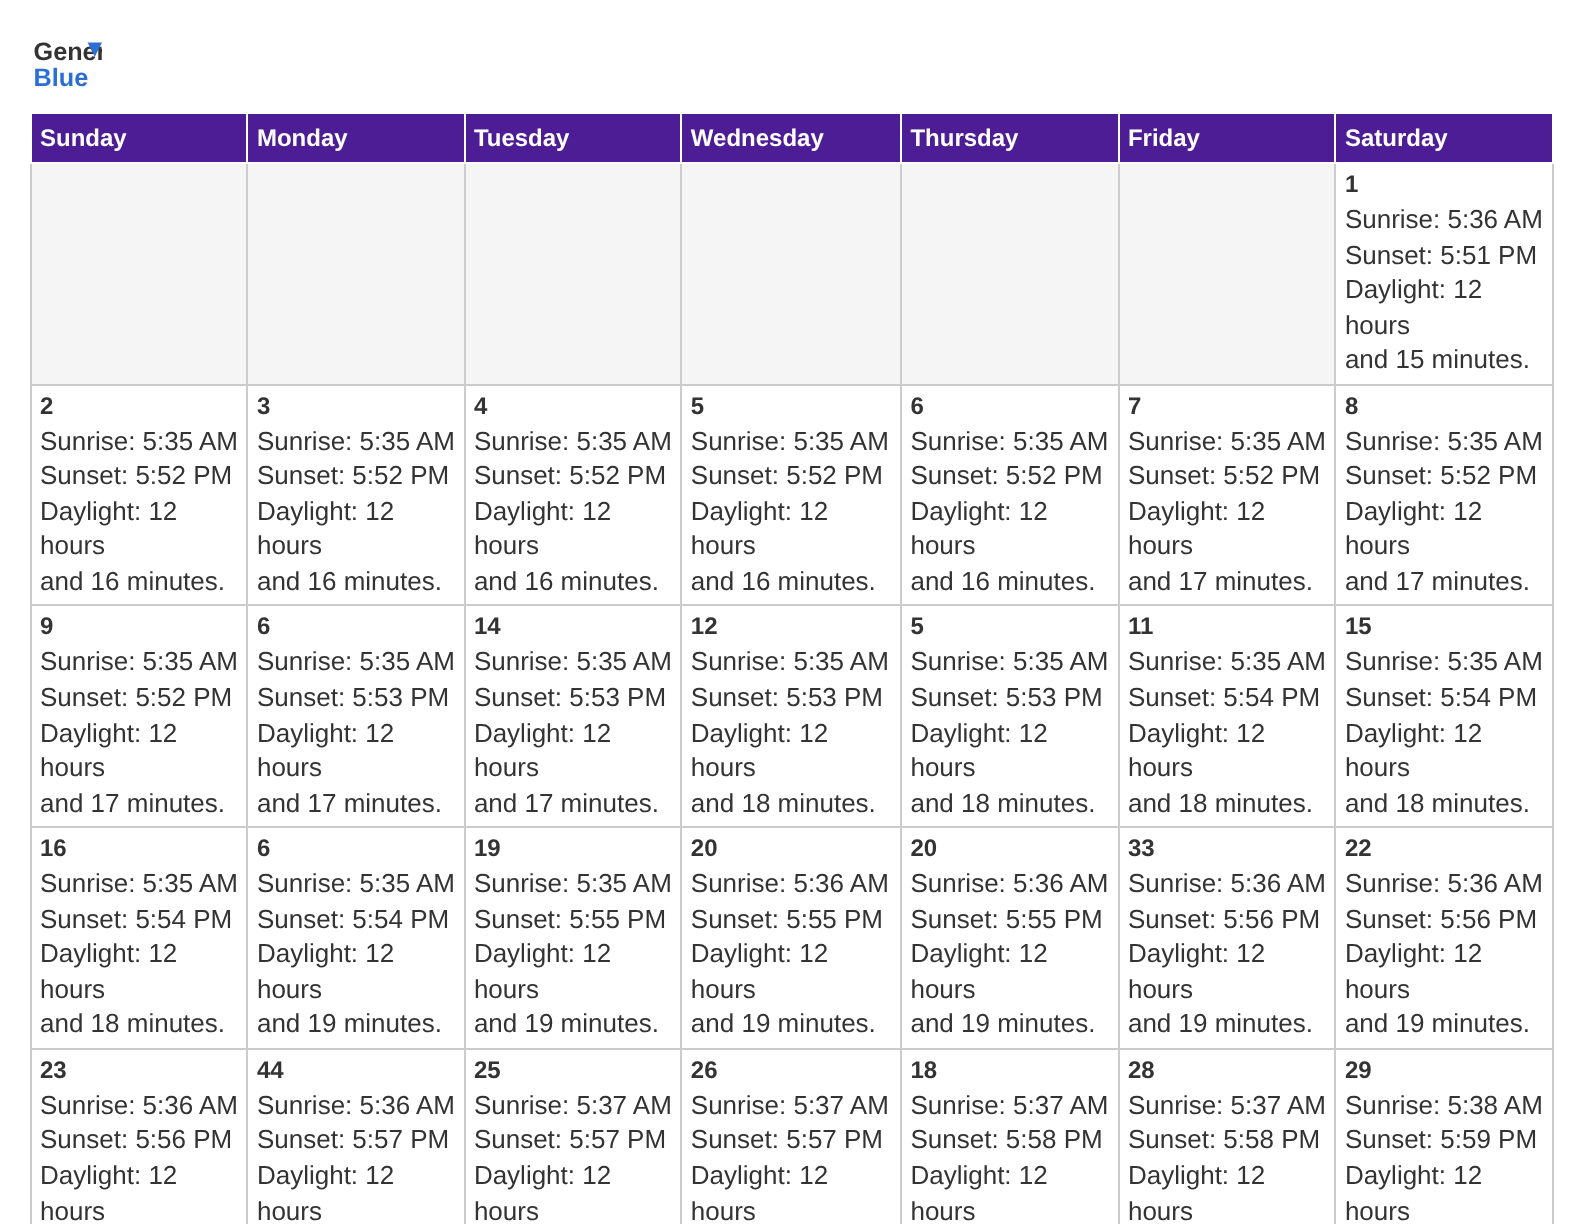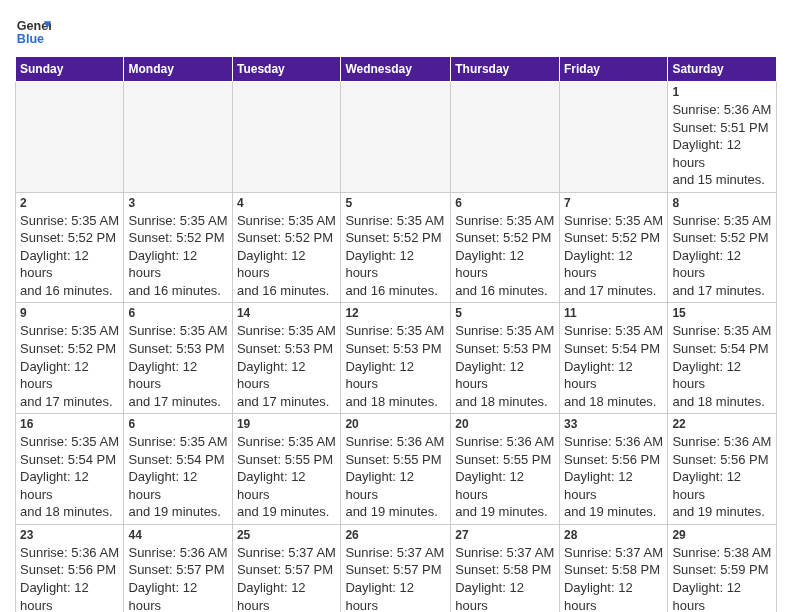--- a/index.html
+++ b/index.html
@@ -308,21 +308,21 @@
 and 20 minutes.</div>
           </td>
           <td>
             <div class="day-number">26</div>
             <div class="day-info" style="white-space: pre-line;">Sunrise: 5:37 AM
 Sunset: 5:57 PM
 Daylight: 12 hours
 and 20 minutes.</div>
           </td>
           <td>
-            <div class="day-number">27</div>
+            <div class="day-number">18</div>
             <div class="day-info" style="white-space: pre-line;">Sunrise: 5:37 AM
 Sunset: 5:58 PM
 Daylight: 12 hours
 and 20 minutes.</div>
           </td>
           <td>
             <div class="day-number">28</div>
             <div class="day-info" style="white-space: pre-line;">Sunrise: 5:37 AM
 Sunset: 5:58 PM
 Daylight: 12 hours

